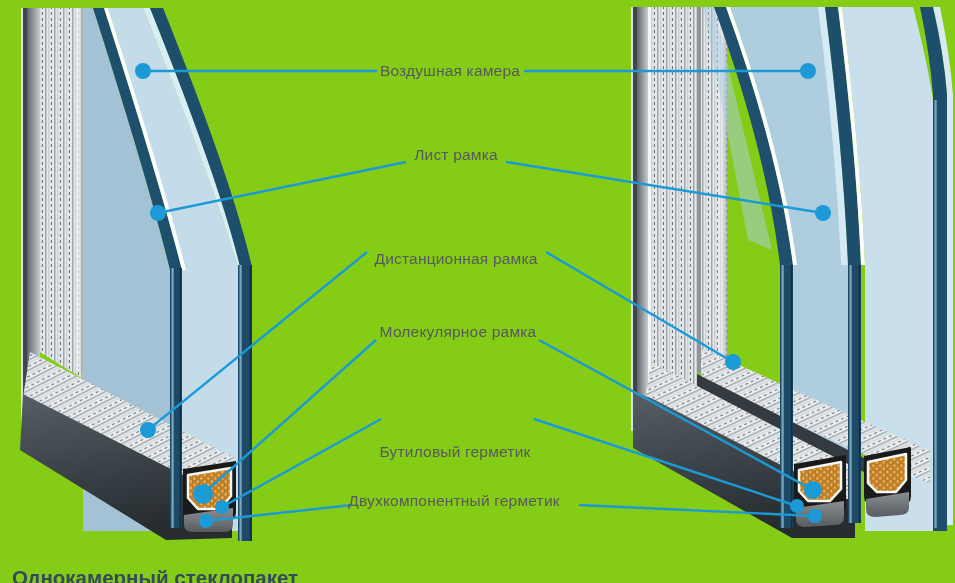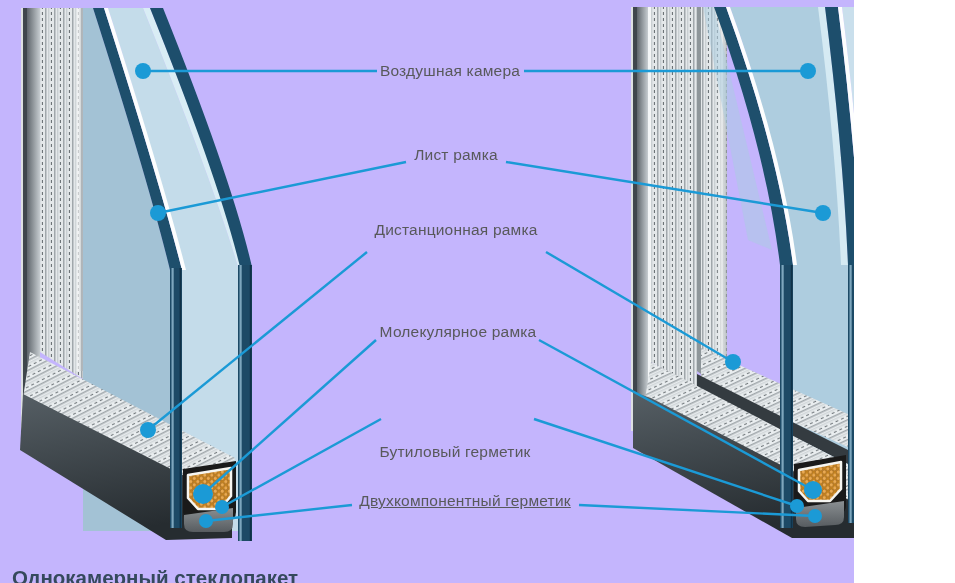--- a/index.html
+++ b/index.html
@@ -1,16 +1,16 @@
 <!DOCTYPE html>
 <html><head>
 <meta charset="utf-8">
 <style>
   html,body{margin:0;padding:0;background:#ffffff;}
-  .stage{position:relative;width:854px;height:583px;background:#c4b5fd;overflow:hidden;
+  .stage{position:relative;width:955px;height:583px;background:#84cc16;overflow:hidden;
          font-family:"Liberation Sans","DejaVu Sans",sans-serif;}
   .stage svg{position:absolute;left:0;top:0;}
   .callout-label{position:absolute;transform:translate(-50%,-50%);white-space:nowrap;
          font-size:15.5px;color:#58595b;letter-spacing:.2px;}
   .caption{position:absolute;font-size:20.5px;font-weight:bold;color:#35495c;white-space:nowrap;margin-top:20px;}
 </style>
 </head>
 <body>
 
 <div class="stage">
@@ -173,21 +173,21 @@
         <line x1="352" y1="505" x2="206" y2="521" stroke="#1b9ad6" stroke-width="2.4"></line>
         <circle cx="206" cy="521" r="7" fill="#1b9ad6"></circle>
         <line x1="579" y1="505" x2="815" y2="516" stroke="#1b9ad6" stroke-width="2.4"></line>
         <circle cx="815" cy="516" r="7" fill="#1b9ad6"></circle>
       </g>
 </svg>
 
 <div id="labels">
       <div class="callout-label" style="left: 450px; top: 71px;">Воздушная камера</div>
       <div class="callout-label" style="left: 456px; top: 155px;">Лист рамка</div>
-      <div class="callout-label" style="left: 456px; top: 230px;">Дистанционная рамка</div>
+      <div class="callout-label" style="left: 456px; top: 259px;">Дистанционная рамка</div>
       <div class="callout-label" style="left: 458px; top: 332px;">Молекулярное рамка</div>
       <div class="callout-label" style="left: 455px; top: 412px; margin-top: 40px;">Бутиловый герметик</div>
-      <div class="callout-label" style="left: 465px; top: 501px; text-decoration: underline;">Двухкомпонентный герметик</div>
+      <div class="callout-label" style="left: 454px; top: 501px;">Двухкомпонентный герметик</div>
     </div>
 
 <div class="caption" style="left:12px;top:546px">Однокамерный стеклопакет</div>
 
 </div>
 
 </body></html>

